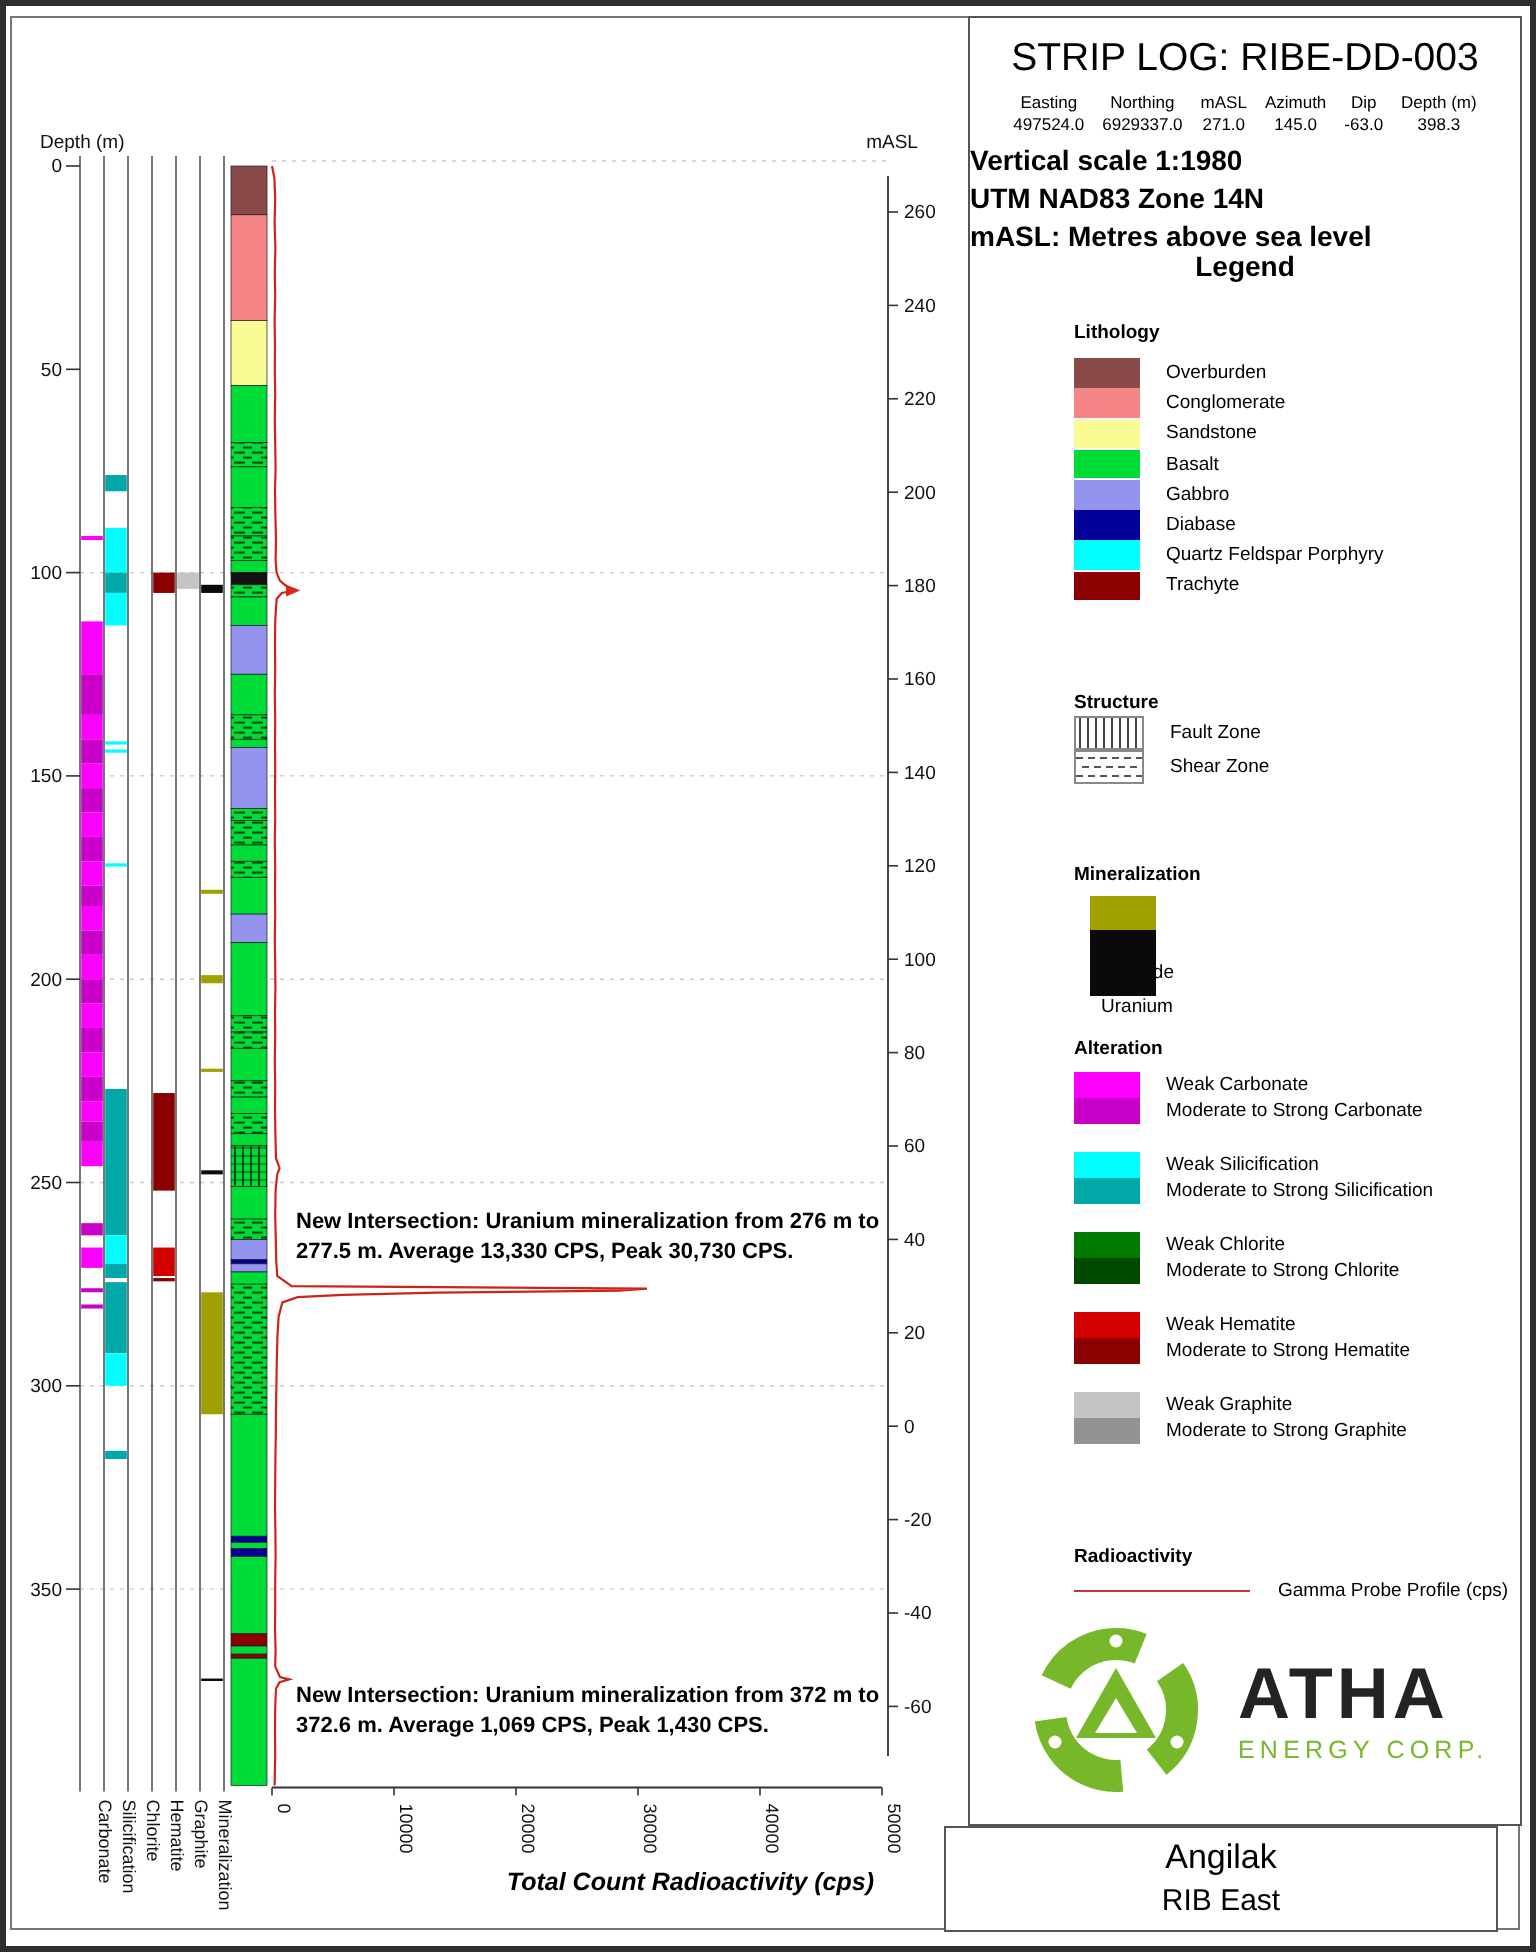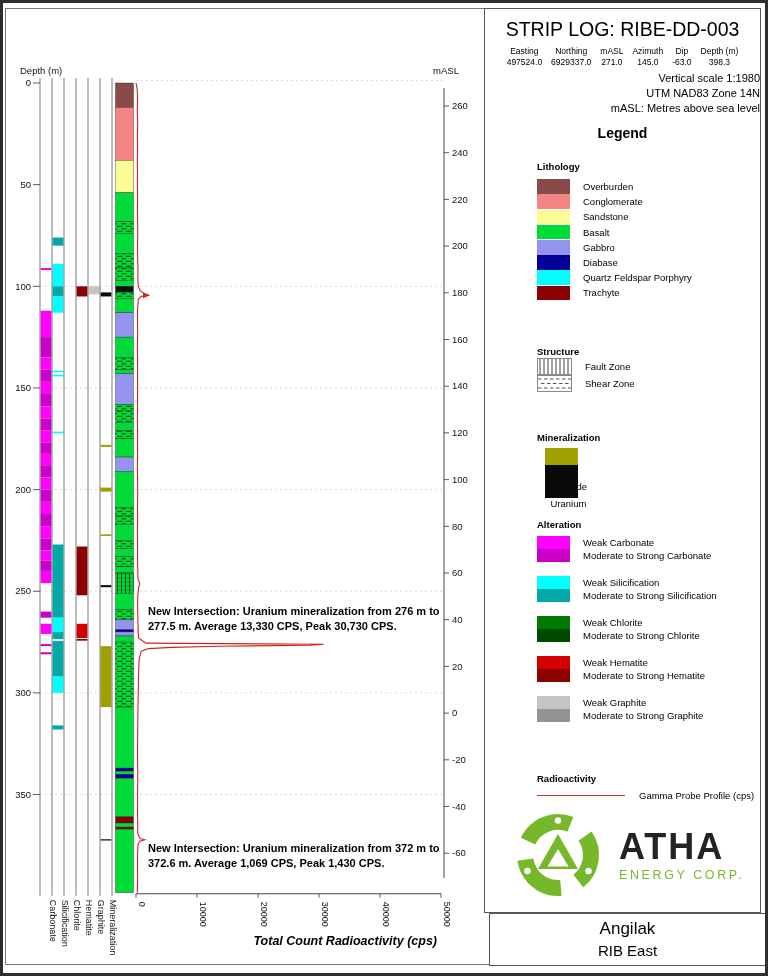--- a/index.html
+++ b/index.html
@@ -3,28 +3,28 @@
 <meta charset="utf-8">
 <style>
   html,body{margin:0;padding:0;}
   body{width:768px;height:976px;position:relative;background:#fff;font-family:"Liberation Sans",sans-serif;color:#000;overflow:hidden;}
   .outer-frame{position:absolute;inset:0;border:3px solid #2e2e2e;pointer-events:none;z-index:50;}
   .inner-frame{position:absolute;left:5px;top:8px;width:755px;height:957px;border:1px solid #777;box-sizing:border-box;}
   #log-svg{position:absolute;left:0;top:0;}
   .annotation{position:absolute;font-size:11px;font-weight:bold;line-height:1.38;z-index:5;}
   .radio-title{position:absolute;left:137px;top:934px;width:300px;text-align:right;font-size:12.5px;font-weight:bold;font-style:italic;}
   .right-panel{position:absolute;left:484px;top:8px;width:277px;height:905px;border:1px solid #555;background:#fff;box-sizing:border-box;}
-  .footer-panel{position:absolute;left:489px;top:913px;width:277px;height:53px;border:1px solid #555;background:#fff;box-sizing:border-box;text-align:center;}
+  .footer-panel{position:absolute;left:472px;top:913px;width:277px;height:53px;border:1px solid #555;background:#fff;box-sizing:border-box;text-align:center;}
   .fp-line1{font-size:17px;margin-top:5px;}
   .fp-line2{font-size:15px;margin-top:3px;}
   .rp-title{position:absolute;top:9px;left:0;width:100%;text-align:center;font-size:19.5px;}
   .rp-fields{position:absolute;top:37px;left:0;width:100%;display:flex;justify-content:center;gap:9px;}
   .rp-field{text-align:center;font-size:8.5px;white-space:nowrap;}
   .rp-field .val{margin-top:1px;}
-  .rp-notes{position:absolute;top:62px;left:0;width:100%;text-align:right;font-size:11px;line-height:1.35;}
+  .rp-notes{position:absolute;top:62px;left:0;width:100%;text-align:left;font-size:14px;line-height:1.35;font-weight:bold;}
   .legend-title{position:absolute;top:116px;left:0;width:100%;text-align:center;font-size:14px;font-weight:bold;}
   .sec-heading{position:absolute;left:52px;font-size:9.5px;font-weight:bold;}
   .sec-rows{position:absolute;left:52px;}
   .lrow{display:flex;align-items:center;height:15.2px;}
   .lrow .sw{width:33px;height:14.6px;flex:0 0 33px;}
   .lrow .lbl{padding-left:13px;font-size:9.5px;white-space:nowrap;}
   .srow{display:flex;align-items:center;height:16px;margin-bottom:1px;}
   .srow .lbl{padding-left:13px;font-size:9.5px;white-space:nowrap;}
   .mrow{display:flex;align-items:center;height:17px;flex-direction:column;}
   .mrow .sw{width:33px;height:17px;flex:0 0 33px;}

